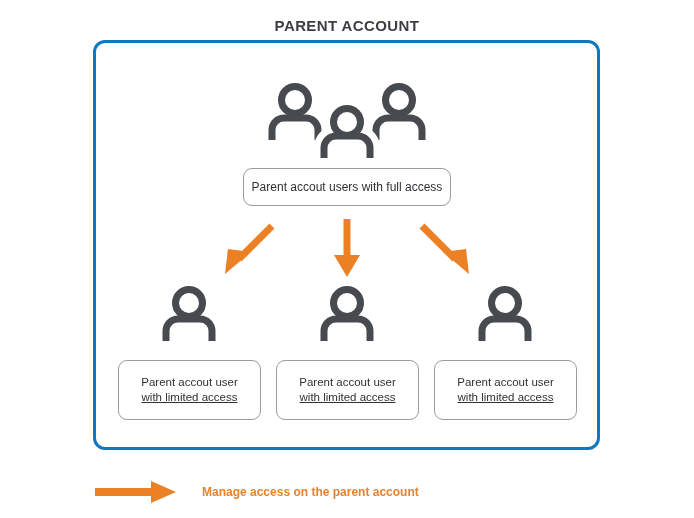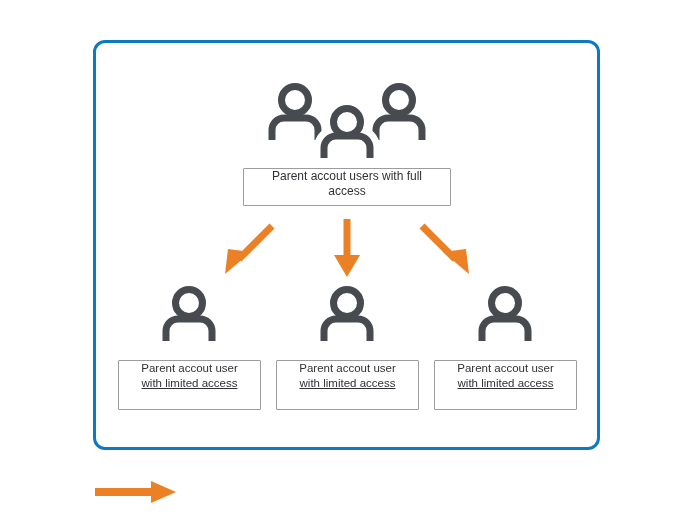--- a/index.html
+++ b/index.html
@@ -46,41 +46,42 @@
     position: absolute;
     left: 0; top: 0;
     width: 694px;
     height: 518px;
     pointer-events: none;
   }
   .label-box {
     position: absolute;
     box-sizing: border-box;
     border: 1px solid #9b9ba0;
-    border-radius: 1px;
+    border-radius: 9px;
     background: #ffffff;
     color: #2f3135;
     font-size: 11.5px;
     line-height: 15px;
     text-align: center;
     display: flex;
+    align-items: center;
     justify-content: center;
-    padding: 0 20px;
+    padding: 0 0;
   }
   .label-box.full-access {
     left: 243px;
     top: 168px;
     width: 208px;
     height: 38px;
     font-size: 12px;
   }
   .label-box.limited {
     top: 360px;
     width: 143px;
-    height: 50px;
+    height: 60px;
   }
   .label-box.limited .line2 { display: block; text-decoration: underline; }
   .limited-1 { left: 118px; }
   .limited-2 { left: 276px; }
   .limited-3 { left: 434px; }
   .legend-row {
     position: absolute;
     left: 93px;
     top: 480px;
     width: 420px;
@@ -99,20 +100,21 @@
     font-size: 12px;
     font-weight: bold;
     white-space: nowrap;
   }
 </style>
 </head>
 <body>
 
 <div id="diagram-root">
 
+  <div class="page-title">PARENT ACCOUNT</div>
 
   <div class="account-frame"></div>
 
   <svg class="svg-layer" viewBox="0 0 694 518">
 
     <g>
 
       <circle cx="295" cy="100" r="13.5" fill="none" stroke="#474a4f" stroke-width="7"></circle>
       <path d="M 272 140 L 272 130 A 12 12 0 0 1 284 118 L 306 118 A 12 12 0 0 1 318 130 L 318 140" fill="none" stroke="#474a4f" stroke-width="7" stroke-linecap="butt"></path>
 
@@ -179,15 +181,16 @@
       <span>Parent accout user</span>
       <span class="line2">with limited access</span>
     </span>
   </div>
 
   <div class="legend-row">
     <svg class="legend-arrow" viewBox="0 0 86 22">
       <line x1="2" y1="11" x2="62" y2="11" stroke="#ec8024" stroke-width="8"></line>
       <polygon points="83,11 58,0 58,22" fill="#ec8024"></polygon>
     </svg>
+    <span class="legend-text">Manage access on the parent account</span>
   </div>
 
 </div>
 
 </body></html>

